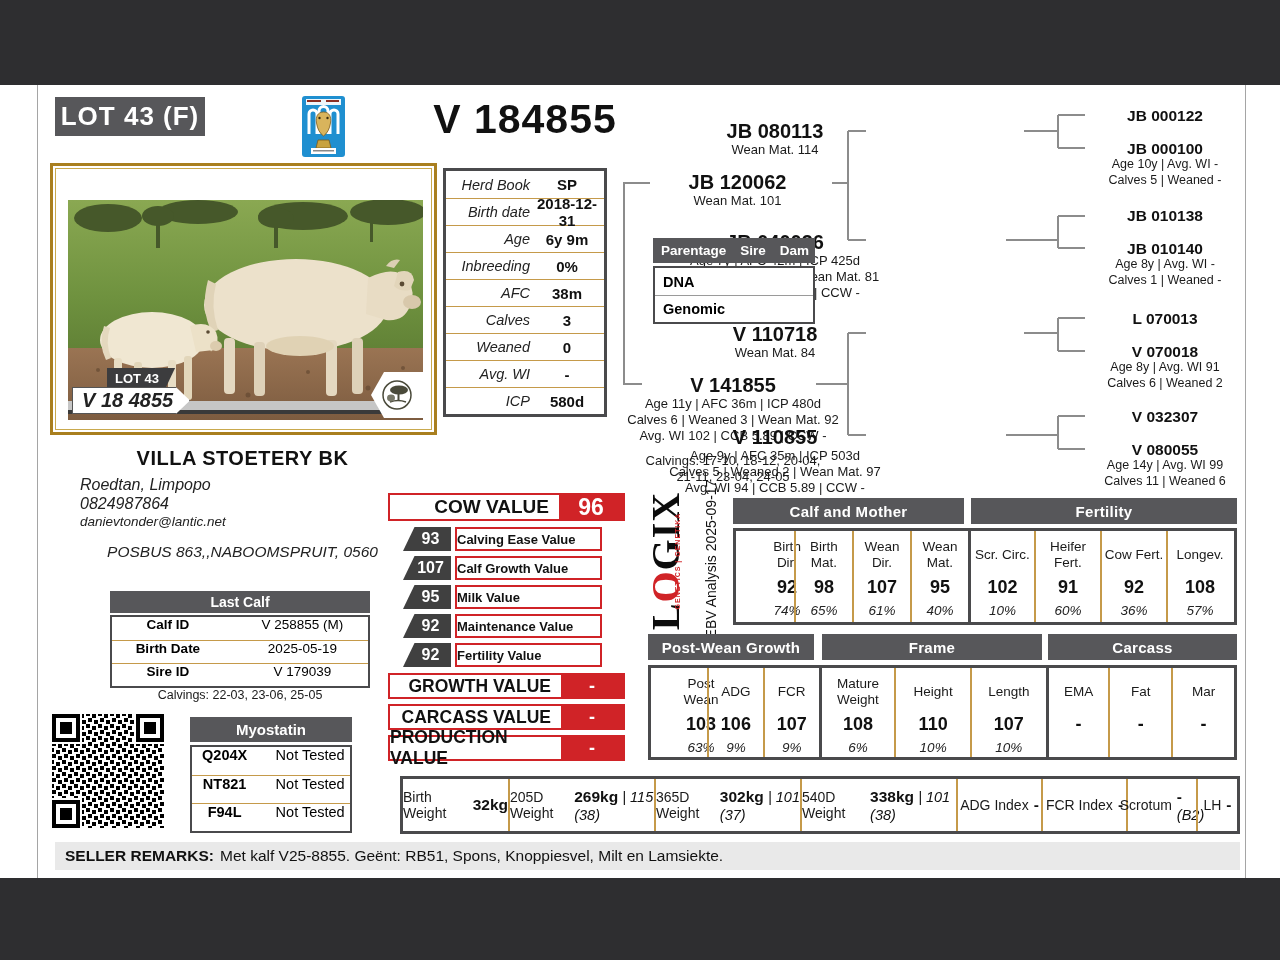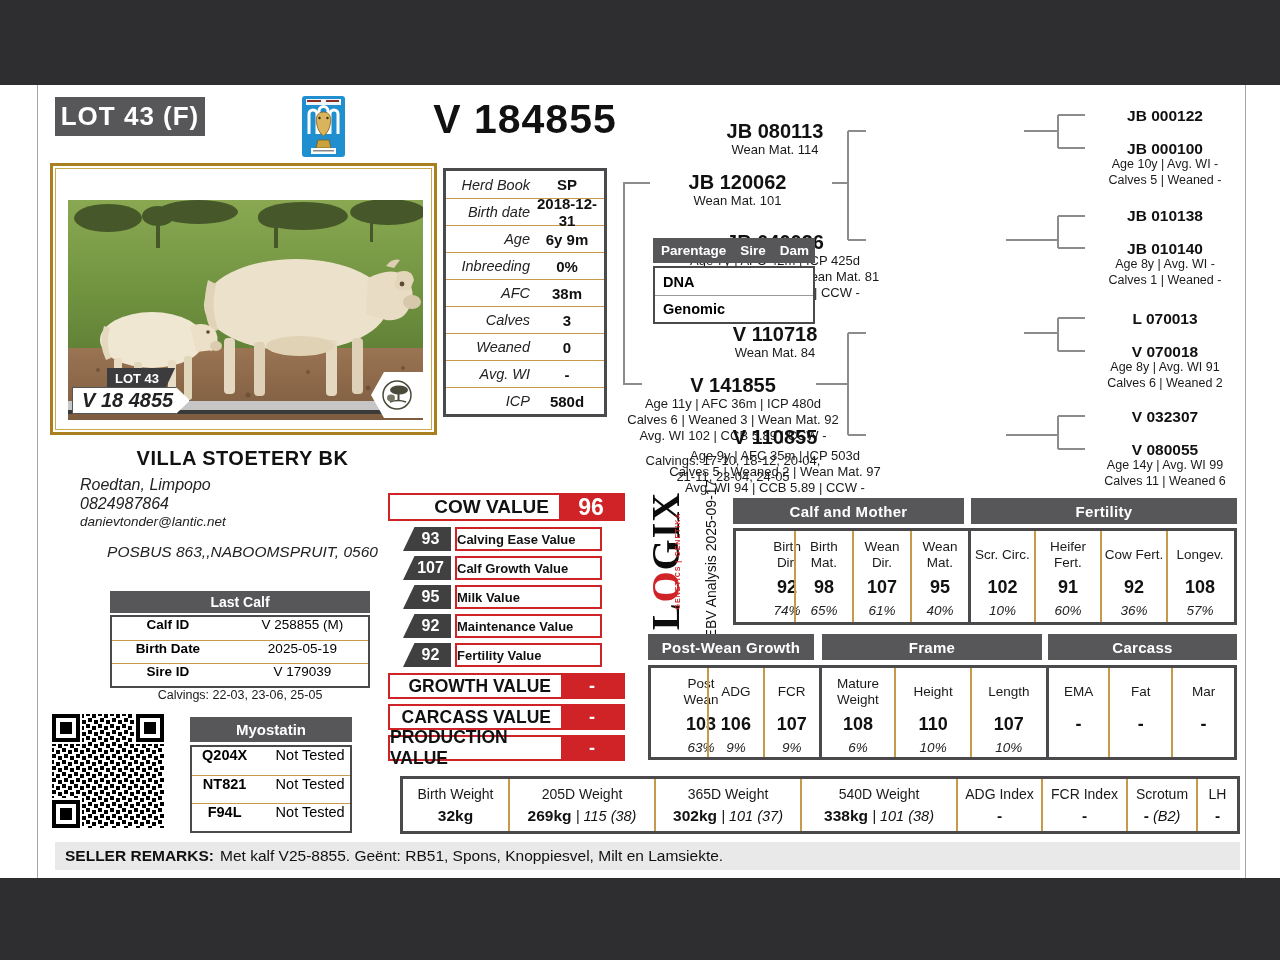--- a/index.html
+++ b/index.html
@@ -112,21 +112,21 @@
   .ebv-val { font-size:18px; font-weight:bold; color:#111; margin-top:4px; }
   .ebv-acc { font-size:13.5px; font-style:italic; color:#222; margin-top:5px; }
   .row1 .ebv-cell { width:58px; }
   .row1 .ebv-cell.w2 { width:66px; }
   .row2 .ebv-cell { width:56px; }
   .row2 .ebv-cell.w2 { width:76px; }
   .row2 .ebv-cell.w3 { width:63px; }
 
   
   .weights { position:absolute; left:400px; top:776px; height:58px; border:3px solid #4a4a4c; background:#fff; display:flex; }
-  .w-cell { display:flex; flex-direction:column; align-items:center; justify-content:center; border-left:2px solid #c59a4a; gap:5px; }
+  .w-cell { display:flex; flex-direction:row; align-items:center; justify-content:center; border-left:2px solid #c59a4a; gap:5px; }
   .w-cell:first-child { border-left:none; }
   .w-head { font-size:14px; color:#1a1a1a; }
   .w-line { font-size:15px; color:#111; }
   .w-val { font-weight:bold; font-size:15.5px; }
   .w-extra { font-style:italic; font-size:14.5px; }
 
   .remarks { position:absolute; left:55px; top:842px; width:1185px; height:28px; background:#e9e9e9;
     display:flex; align-items:center; padding-left:10px; font-size:15.5px; color:#111; }
   .remarks b { margin-right:6px; }
 </style>

